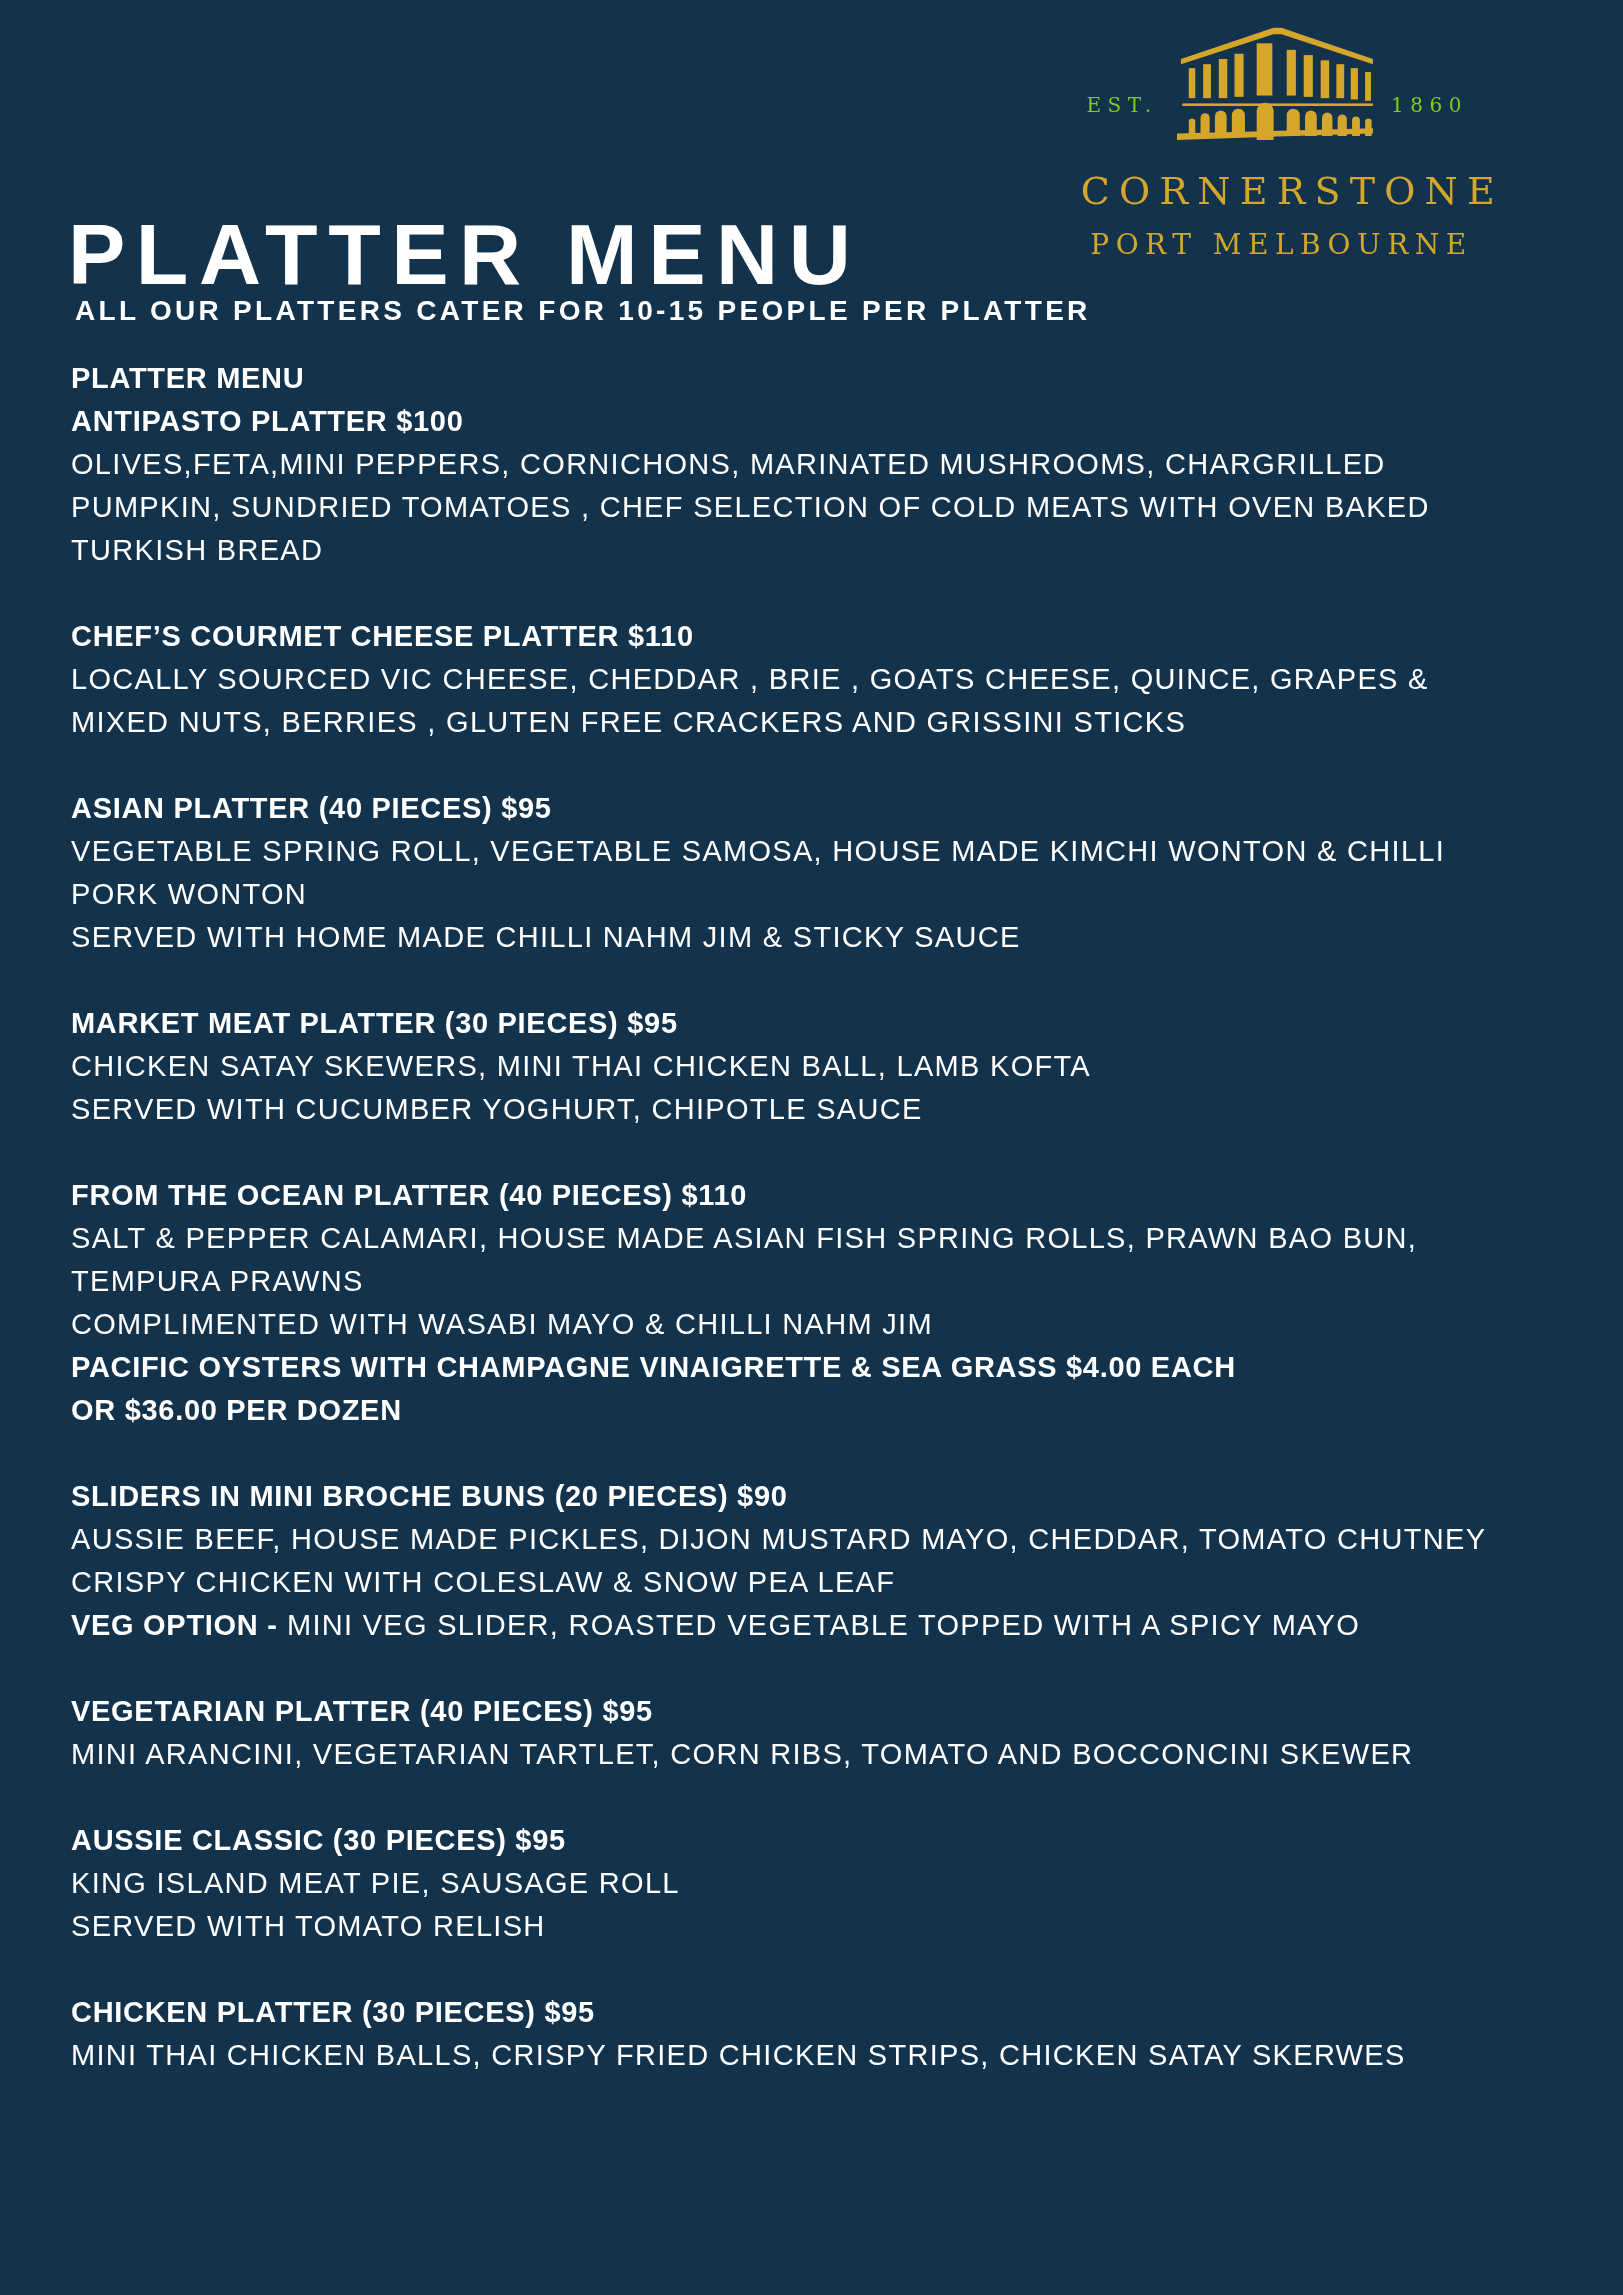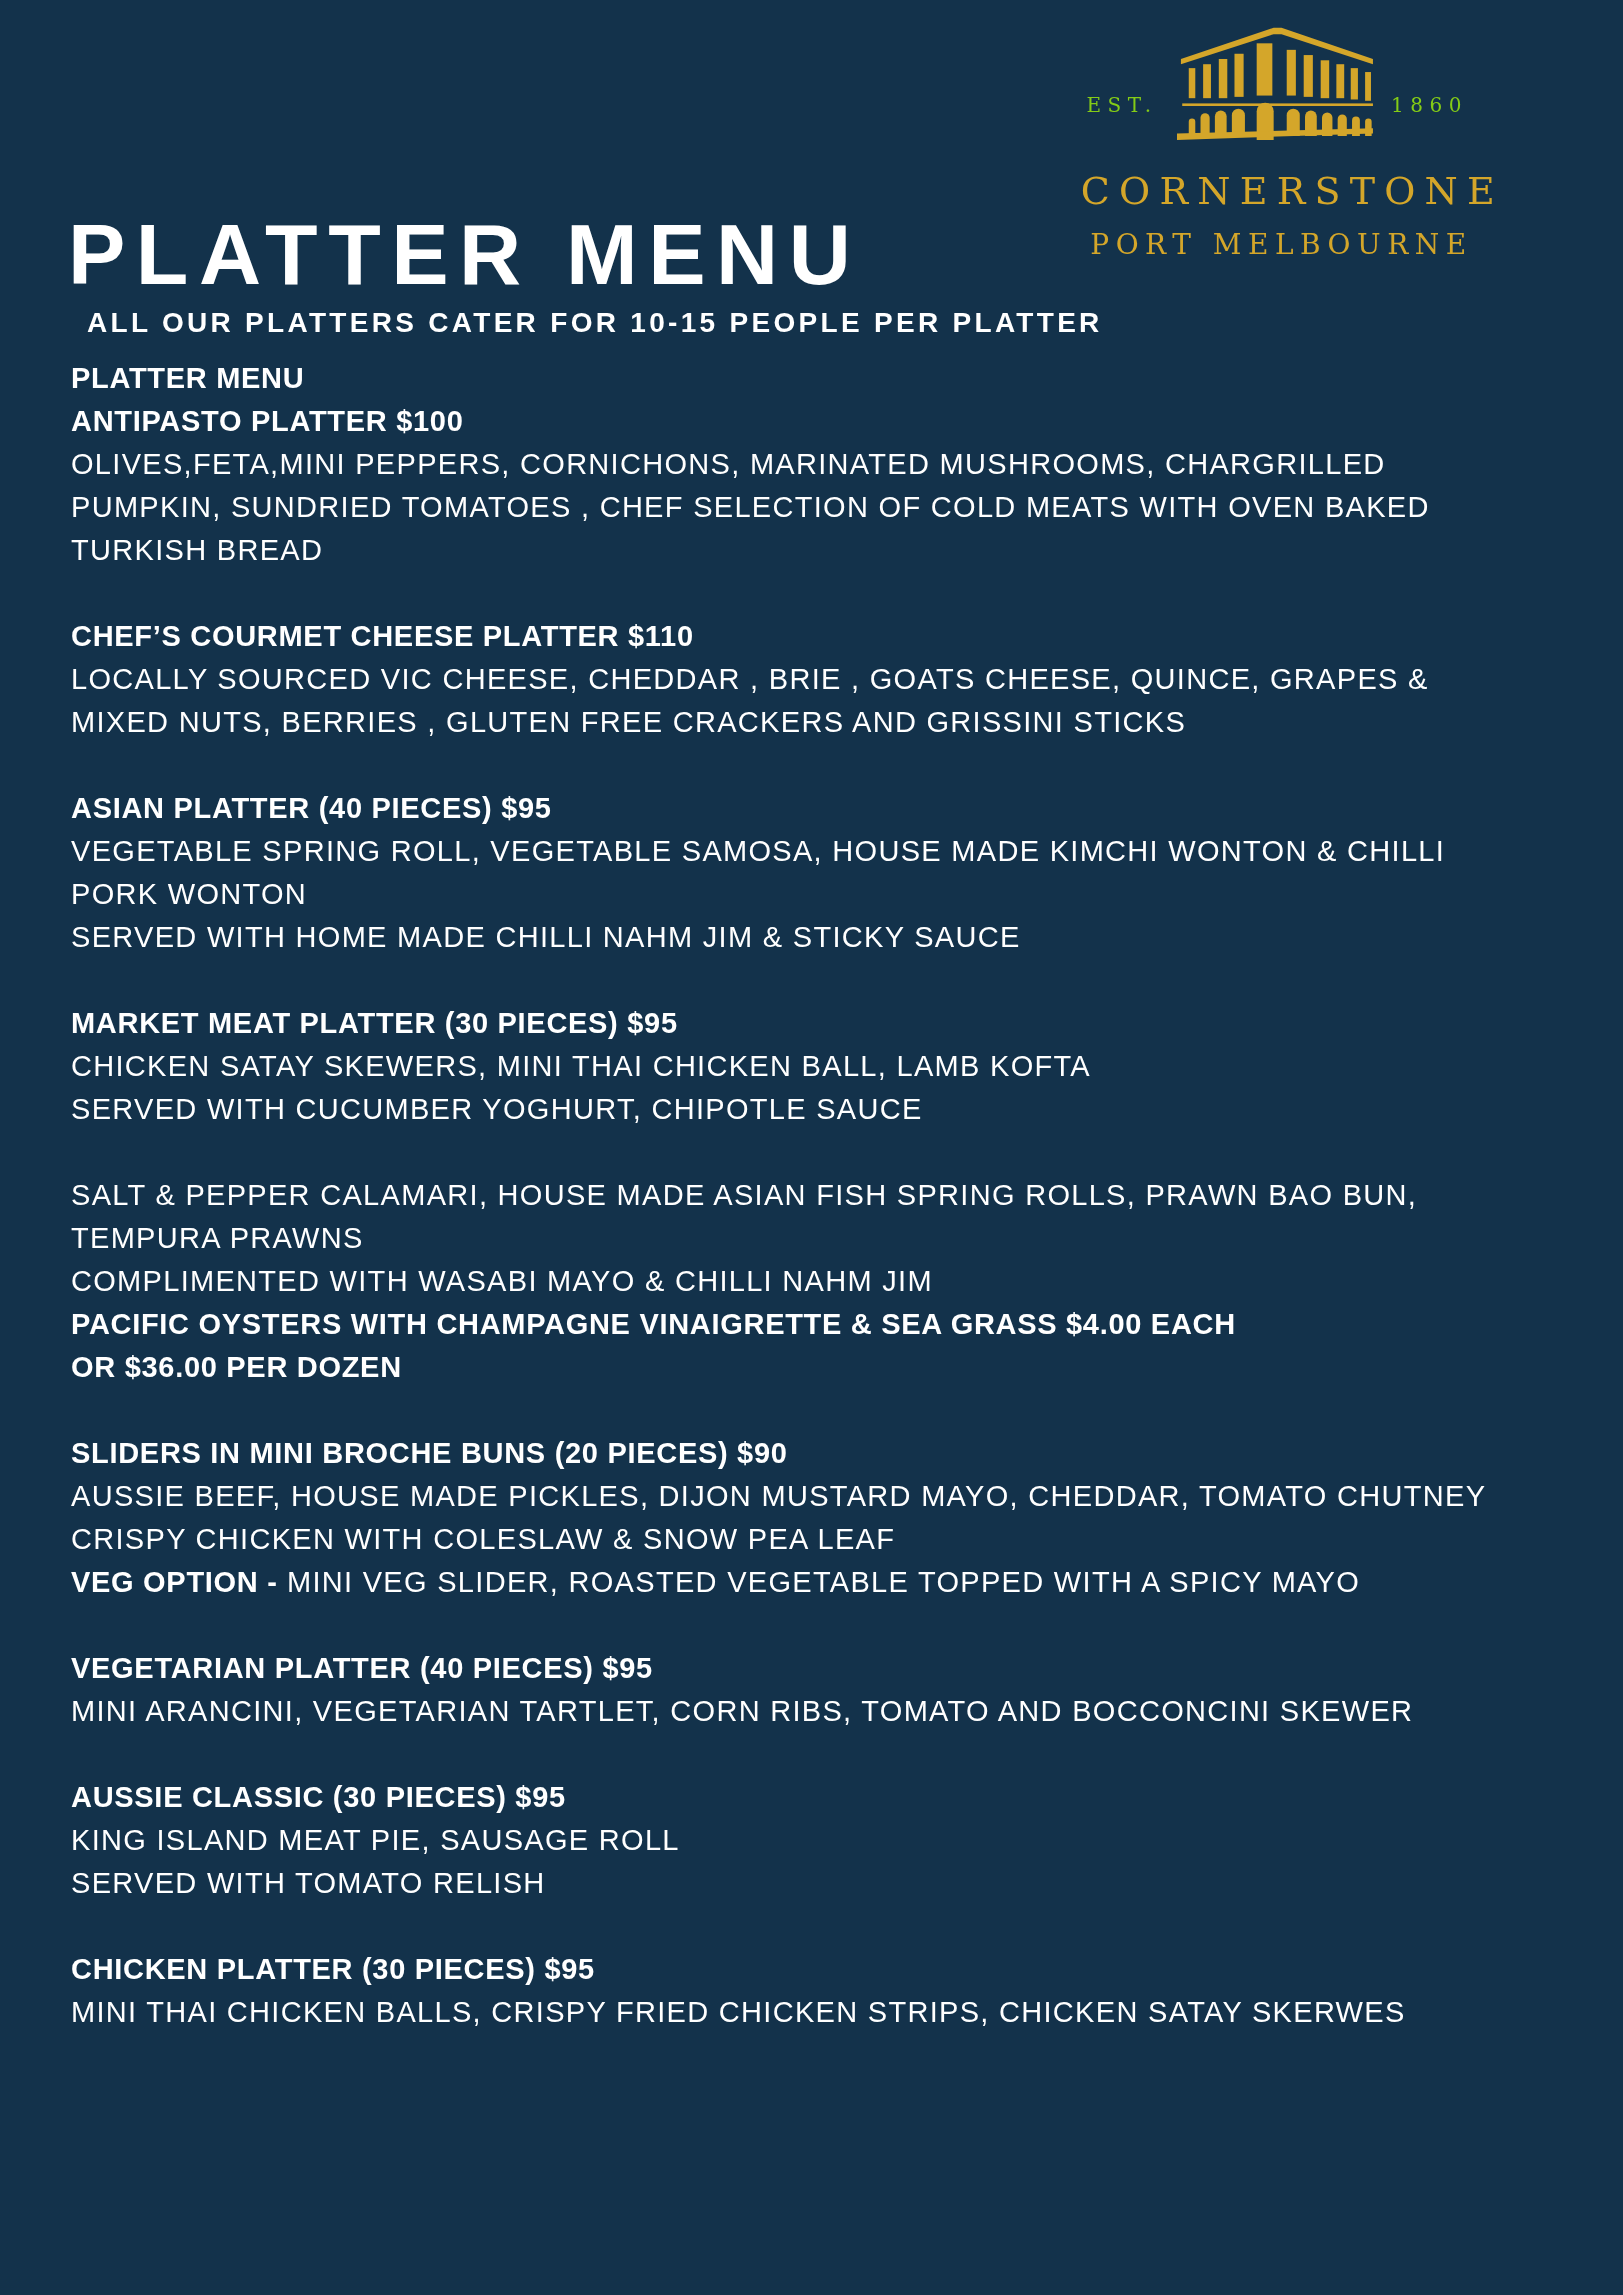--- a/index.html
+++ b/index.html
@@ -70,21 +70,21 @@
       font-size: 86px;
       font-weight: 700;
       letter-spacing: 10.5px;
       line-height: 92px;
       white-space: nowrap;
     }
     .subtitle {
       position: absolute;
       left: 71px;
       top: 288px;
-      margin: 16px;
+      margin: 4px;
       font-size: 28px;
       font-weight: 700;
       letter-spacing: 3.3px;
       line-height: 37px;
       white-space: nowrap;
     }
     .menu {
       position: absolute;
       left: 71px;
       top: 357px;
@@ -190,20 +190,21 @@
   <div class="gap"></div>
 
   <div>
     <div class="line bold">MARKET MEAT PLATTER (30 PIECES) $95</div>
     <div class="line reg">CHICKEN SATAY SKEWERS, MINI THAI CHICKEN BALL, LAMB KOFTA</div>
     <div class="line reg">SERVED WITH CUCUMBER YOGHURT, CHIPOTLE SAUCE</div>
   </div>
   <div class="gap"></div>
 
   <div>
+    <div class="line bold">FROM THE OCEAN PLATTER (40 PIECES) $110</div>
     <div class="line reg">SALT &amp; PEPPER CALAMARI, HOUSE MADE ASIAN FISH SPRING ROLLS, PRAWN BAO BUN,</div>
     <div class="line reg">TEMPURA PRAWNS</div>
     <div class="line reg">COMPLIMENTED WITH WASABI MAYO &amp; CHILLI NAHM JIM</div>
     <div class="line bold">PACIFIC OYSTERS WITH CHAMPAGNE VINAIGRETTE &amp; SEA GRASS $4.00 EACH</div>
     <div class="line bold">OR $36.00 PER DOZEN</div>
   </div>
   <div class="gap"></div>
 
   <div>
     <div class="line bold">SLIDERS IN MINI BROCHE BUNS (20 PIECES) $90</div>

